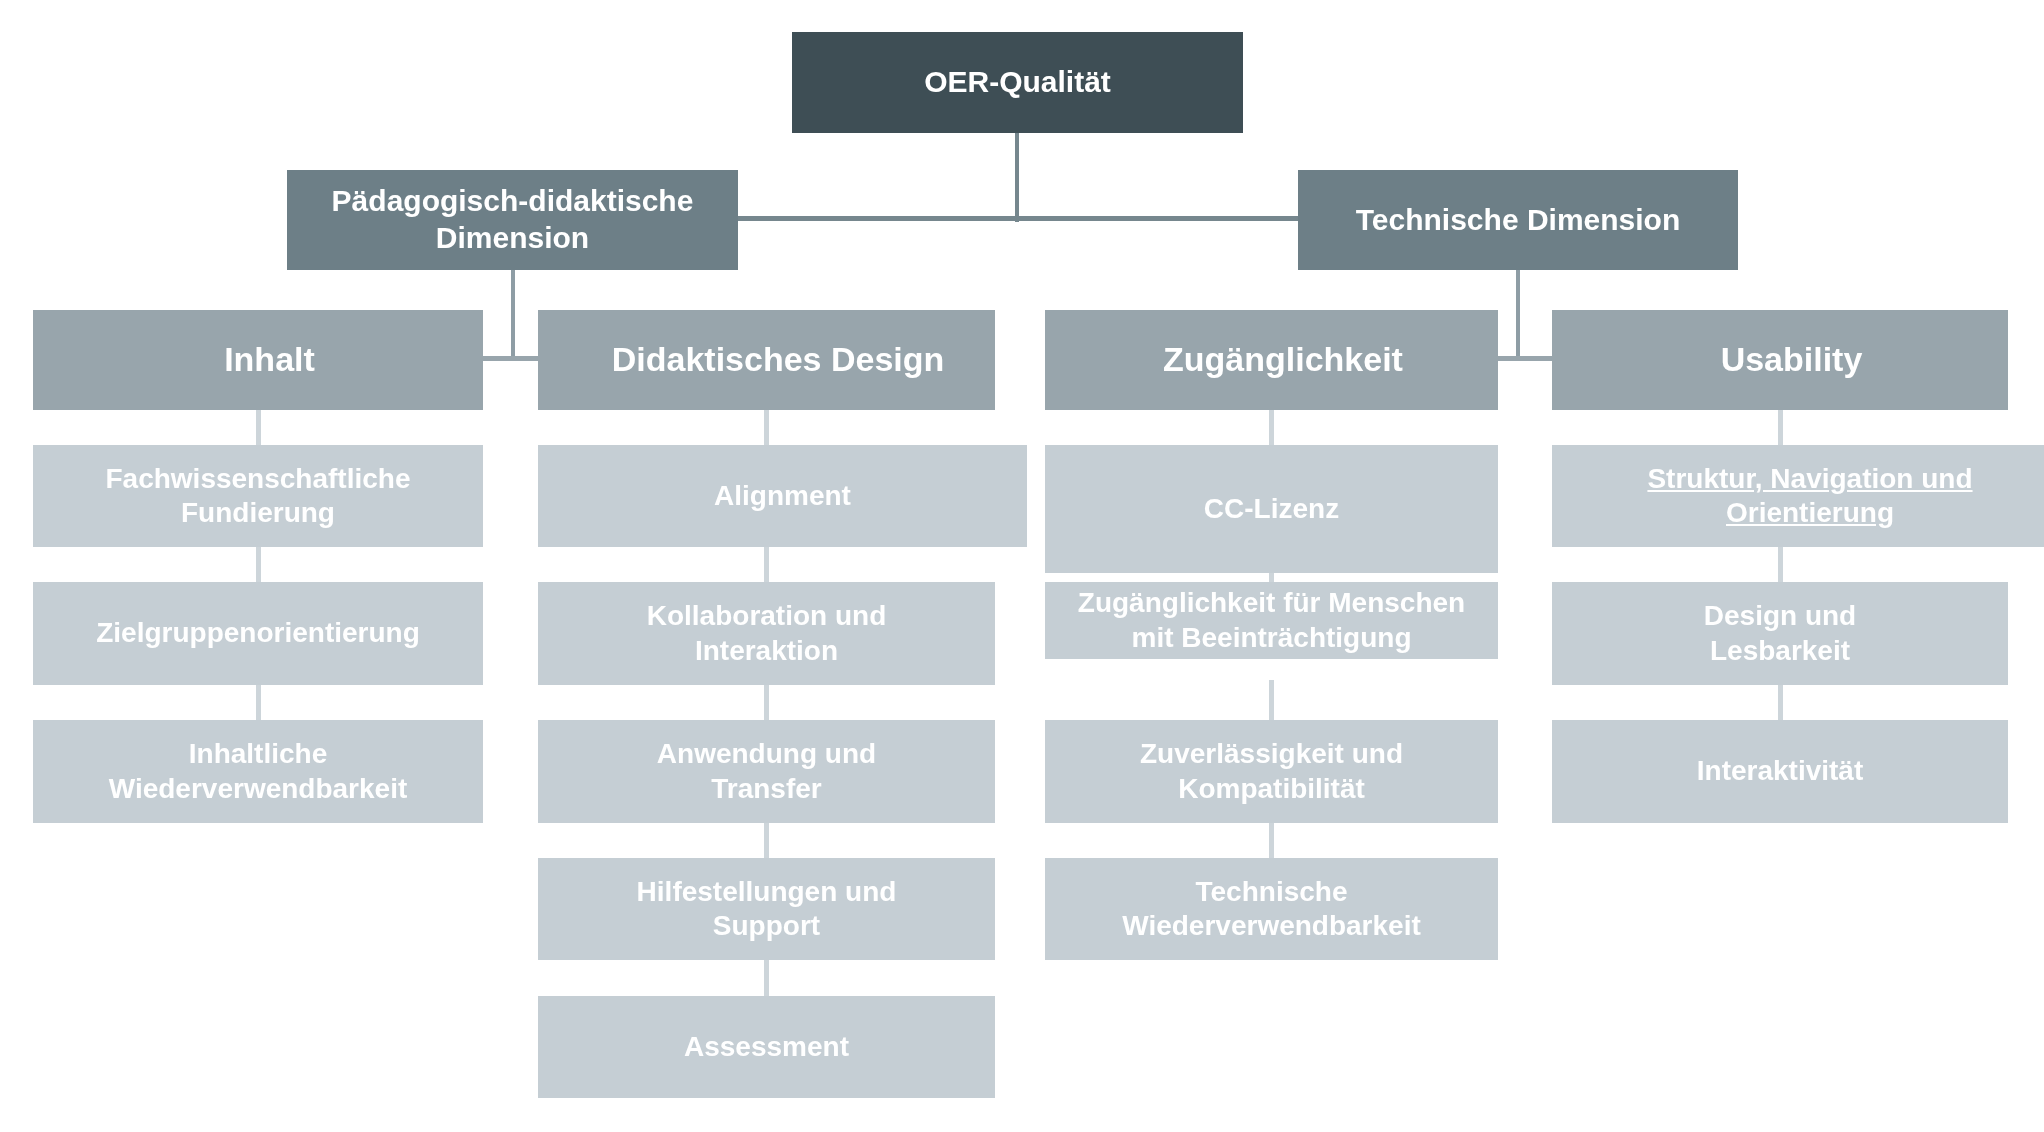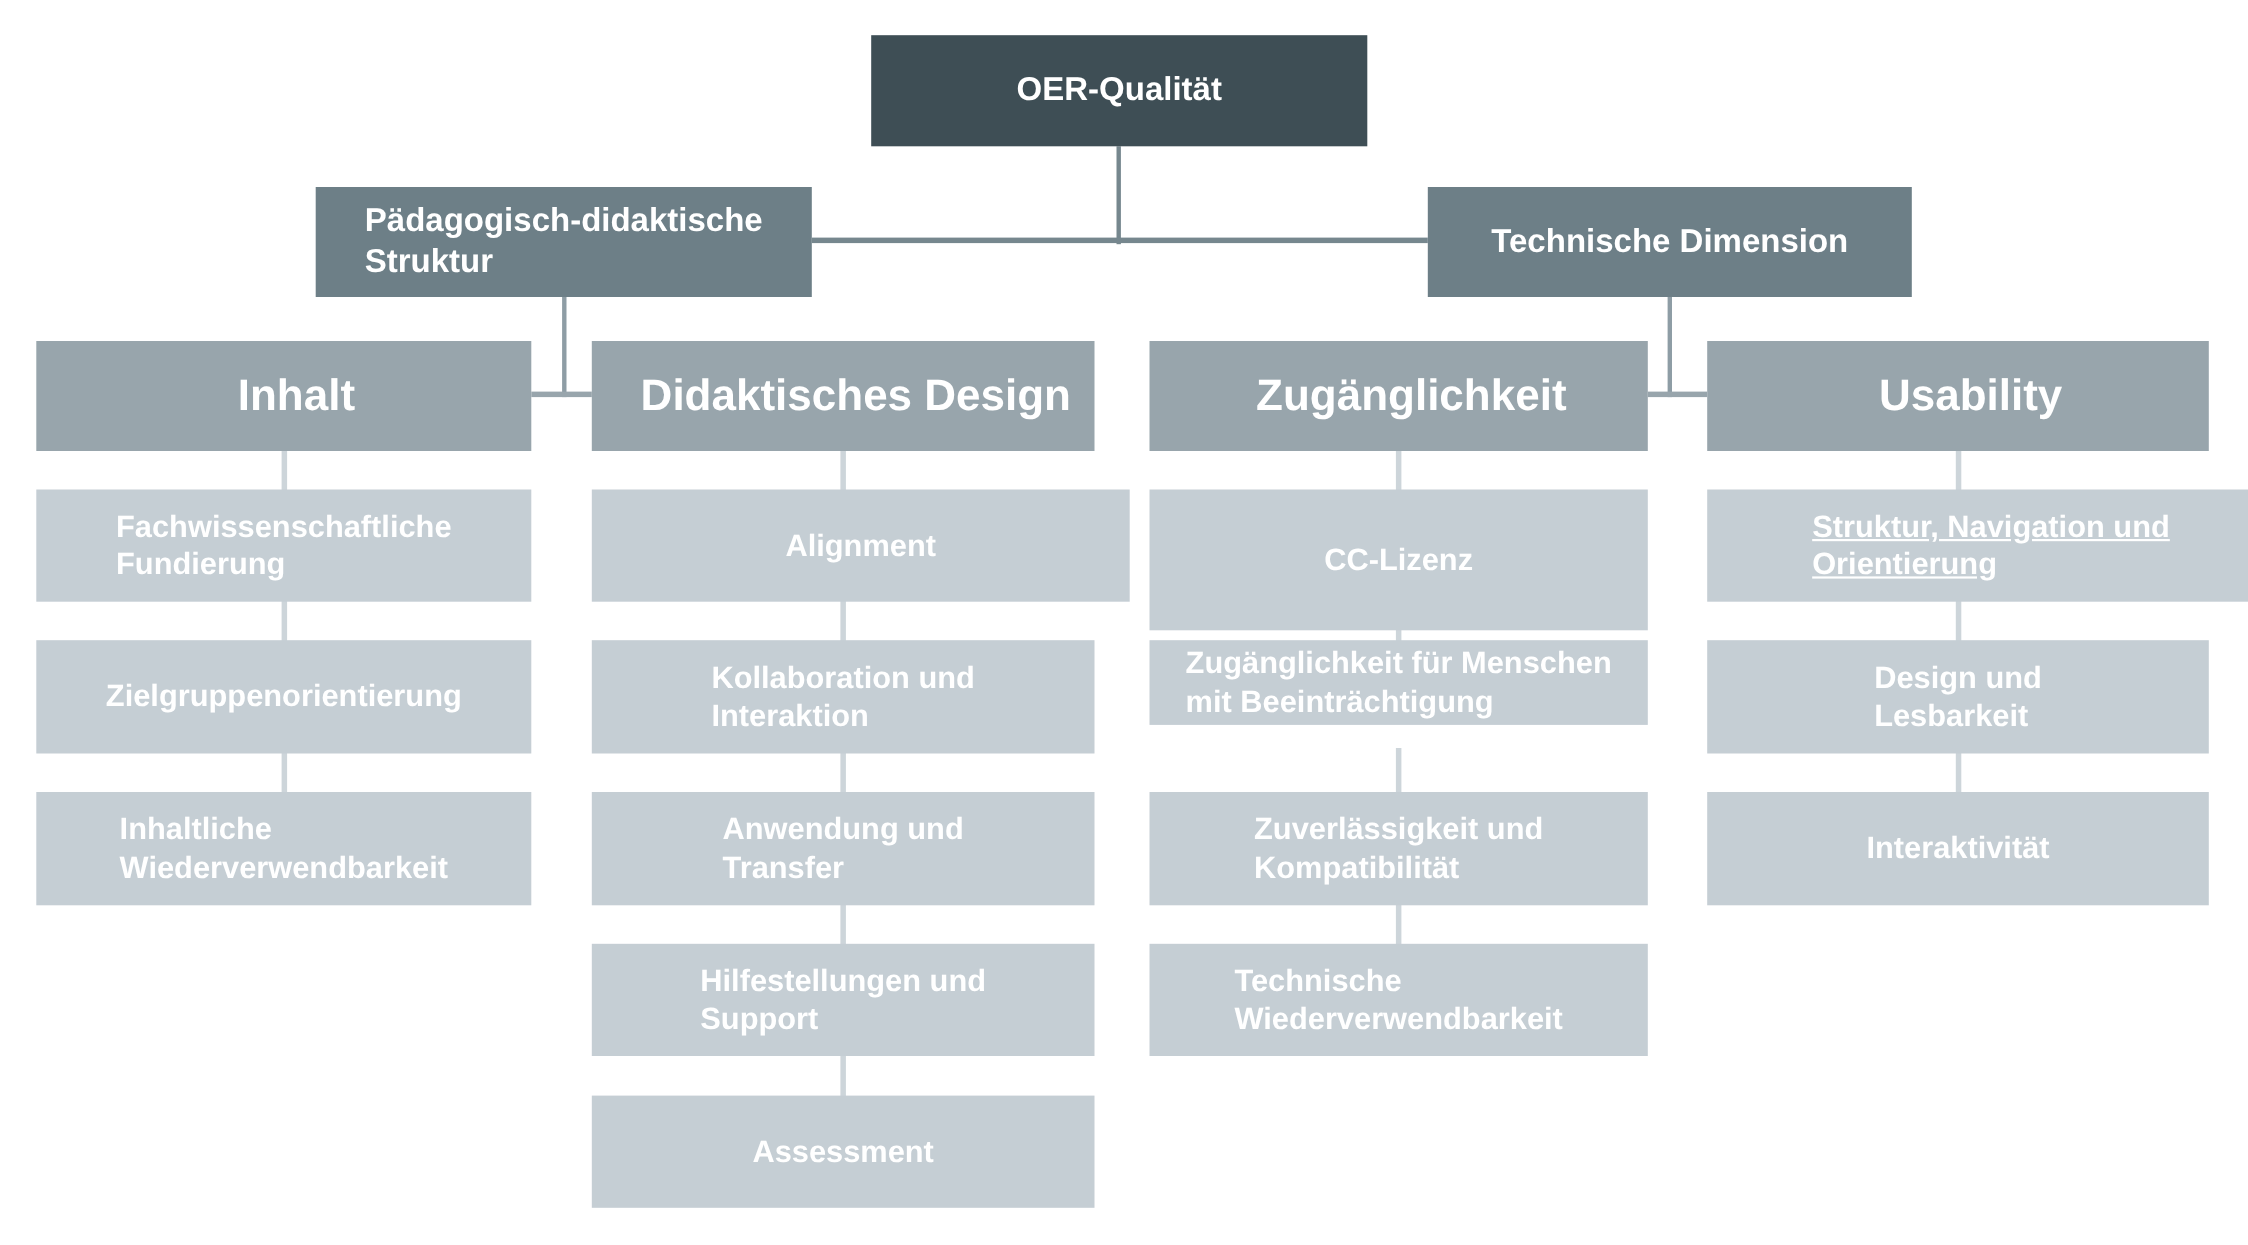--- a/index.html
+++ b/index.html
@@ -17,32 +17,32 @@
   #canvas{
     position:relative;
     width:2044px;height:1132px;
     background:var(--page-bg);
     font-family:"Liberation Sans", sans-serif;
     overflow:hidden;
   }
   .box{
     position:absolute;
     display:flex;align-items:center;justify-content:center;
-    text-align:left;
+    text-align:center;
     color:var(--text);
     font-weight:bold;
     white-space:pre-line;
     line-height:1.22;
     z-index:2;
     box-sizing:border-box;
     padding:4px 14px;
   }
   .lvl1{background:var(--root-bg);font-size:30px;}
   .lvl2{background:var(--dimension-bg);font-size:30px;}
-  .lvl3{background:var(--header-bg);font-size:40px;padding-left:37px;}
+  .lvl3{background:var(--header-bg);font-size:34px;padding-left:37px;}
   .lvl4{background:var(--item-bg);font-size:28px;}
   .line{position:absolute;z-index:1;}
   .line-dark{background:var(--connector-dark);}
   .line-mid{background:var(--connector-mid);}
   .line-stub{background:var(--header-bg);}
   .line-light{background:var(--connector-light);}
 </style>
 </head>
 <body>
 
@@ -71,21 +71,21 @@
   <div class="line line-light" style="left:1269px;top:680px;width:5px;height:45px;"></div>
   <div class="line line-light" style="left:1269px;top:818px;width:5px;height:45px;"></div>
 
   <div class="line line-light" style="left:1778px;top:405px;width:5px;height:45px;"></div>
   <div class="line line-light" style="left:1778px;top:542px;width:5px;height:45px;"></div>
   <div class="line line-light" style="left:1778px;top:680px;width:5px;height:45px;"></div>
 
   <div class="box lvl1" style="left:792px;top:32px;width:451px;height:101px;">OER-Qualität</div>
 
   <div class="box lvl2" style="left:287px;top:170px;width:451px;height:100px;">Pädagogisch-didaktische
-Struktur</div>
+Dimension</div>
   <div class="box lvl2" style="left:1298px;top:170px;width:440px;height:100px;">Technische Dimension</div>
 
   <div class="box lvl3" style="left:33px;top:310px;width:450px;height:100px;">Inhalt</div>
   <div class="box lvl3" style="left:538px;top:310px;width:457px;height:100px;">Didaktisches Design</div>
   <div class="box lvl3" style="left:1045px;top:310px;width:453px;height:100px;">Zugänglichkeit</div>
   <div class="box lvl3" style="left:1552px;top:310px;width:456px;height:100px;">Usability</div>
 
   <div class="box lvl4" style="left:33px;top:445px;width:450px;height:102px;">Fachwissenschaftliche
 Fundierung</div>
   <div class="box lvl4" style="left:33px;top:582px;width:450px;height:103px;">Zielgruppenorientierung</div>

